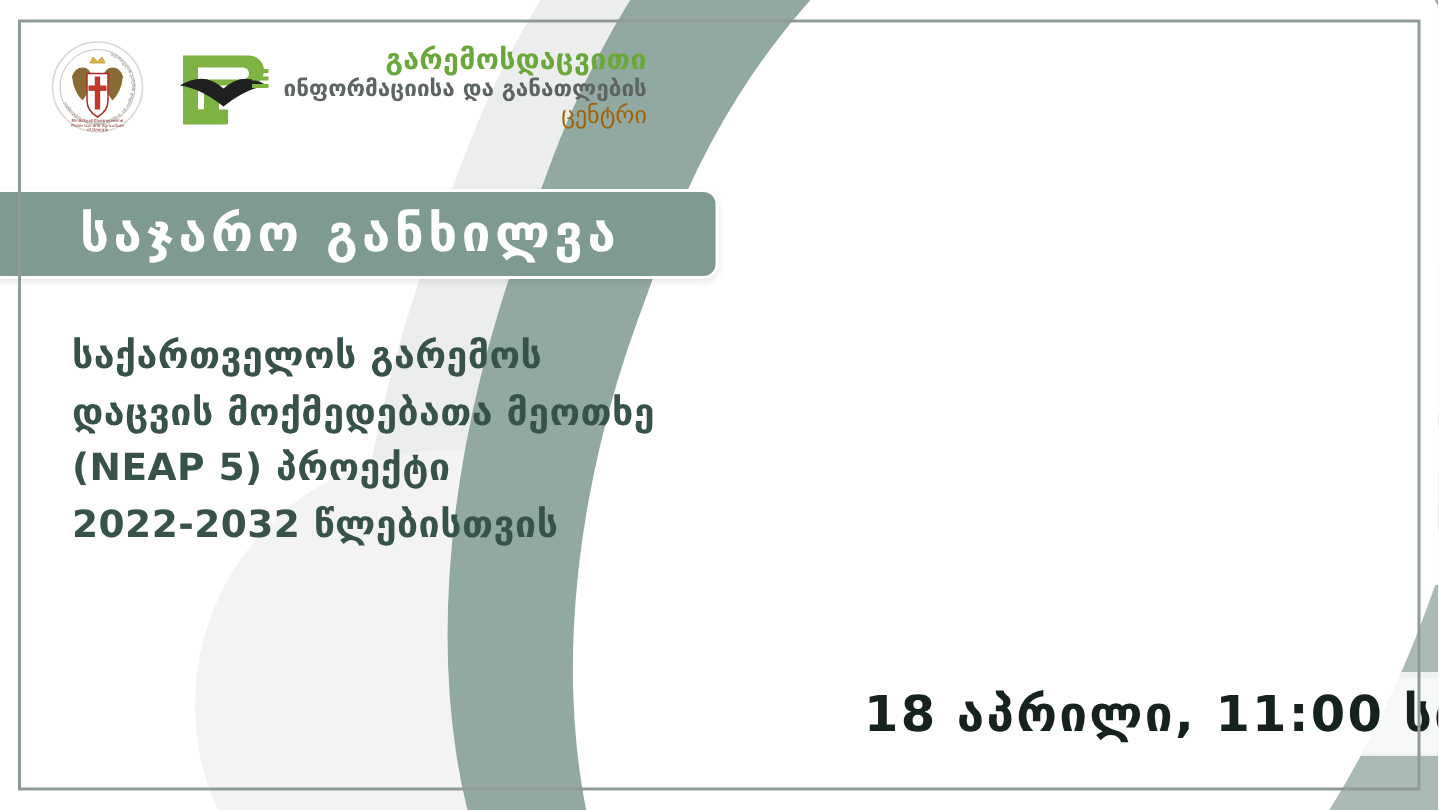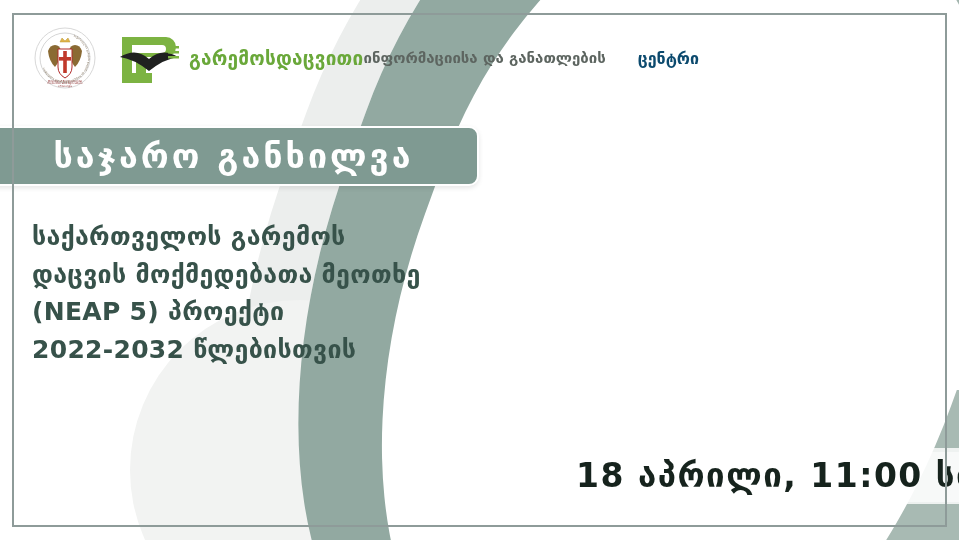--- a/index.html
+++ b/index.html
@@ -100,26 +100,26 @@
     pointer-events:none;
   }
 
   
   .logos { position:absolute; left:34px; top:27px; display:flex; align-items:center; gap:22px; }
 
   .gov-seal { width:62px; height:62px; position:relative; }
 
   .center-logo { display:flex; align-items:center; gap:9px; }
   .cl-mark { width:62px; height:58px; position:relative; }
-  .cl-text { display:flex; flex-direction:row; line-height:1.0; }
+  .cl-text { display:flex; flex-direction:column; line-height:1.0;align-items:flex-end; }
   .cl-l1 { font-size:19px; font-weight:700; color:#6aa83a; letter-spacing:.2px;
            font-family:"DejaVu Sans",sans-serif; }
   .cl-l2 { font-size:15px; font-weight:700; color:#5d6560; margin-top:2px;
            font-family:"DejaVu Sans",sans-serif; }
-  .cl-l3 { font-size:16px; font-weight:700; color:#0c4a6e; margin-top:2px;
+  .cl-l3 { font-size:16px; font-weight:400; color:#a16207; margin-top:2px;
            font-family:"DejaVu Sans",sans-serif;margin-left:32px; }
 
   
   .title-banner {
     position:absolute; left:-12px; top:126px;
     width:491px; height:60px;
     background:#7f9a92;
     border:2px solid #ffffff;
     border-radius:0 10px 10px 0;
     display:flex; align-items:center; justify-content:center;
@@ -127,21 +127,21 @@
   }
   .title-banner-text {
     color:#ffffff; font-size:34px; font-weight:700;
     letter-spacing:3px;
     font-family:"DejaVu Sans","Liberation Sans",sans-serif;
     text-align:center;
   }
 
   
   .body-text {
-    position:absolute; left:32px; top:218px; width:420px;
+    position:absolute; left:48px; top:218px; width:420px;
     color:#37524a;
     font-size:25px; font-weight:700; line-height:1.50;
     letter-spacing:.3px;
     font-family:"DejaVu Sans","Liberation Sans",sans-serif;
   }
   .body-text .ln { display:block; white-space:nowrap; }
 
   
   .date-chip {
     position:absolute; left:560px; top:452px;

